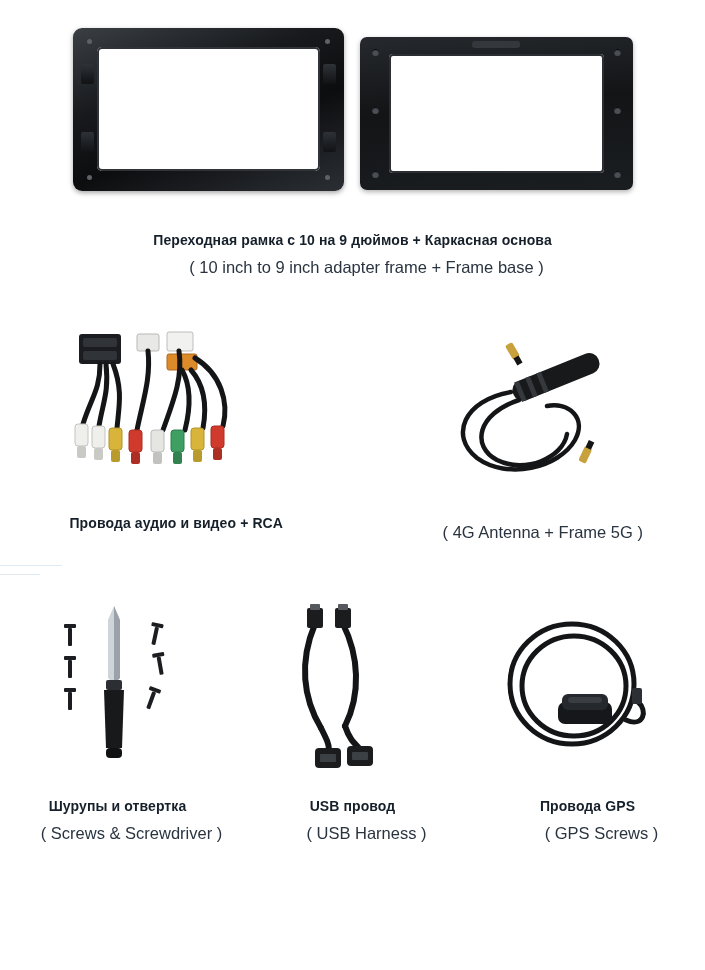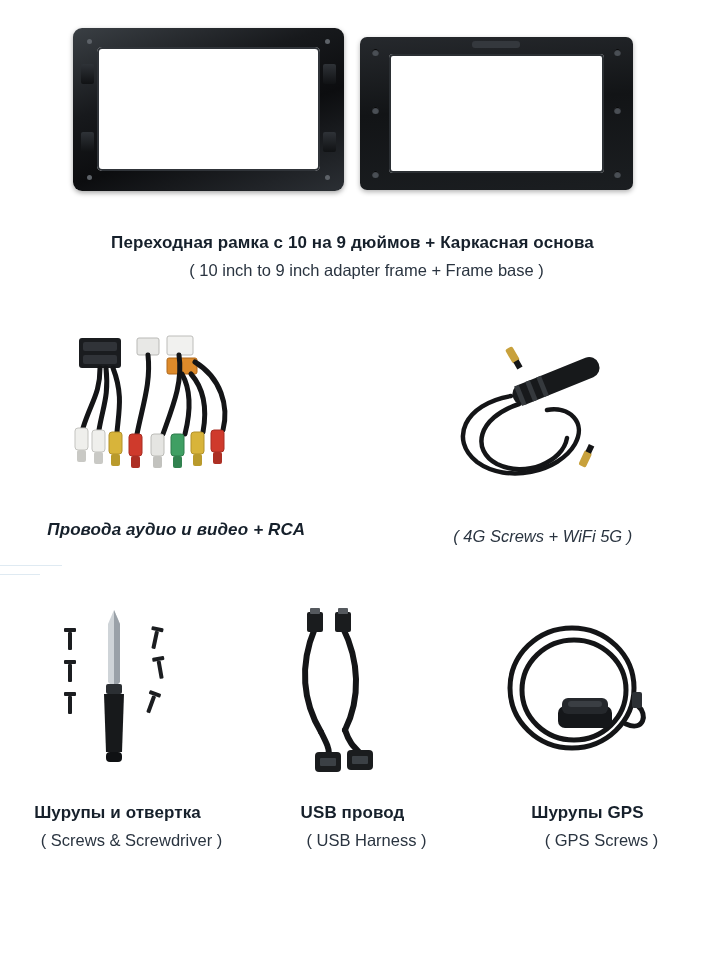--- a/index.html
+++ b/index.html
@@ -20,21 +20,21 @@
   .page {
     width: 705px;
     height: 970px;
     position: relative;
     display: flex;
     flex-direction: column;
   }
 
   
   .caption-ru {
-    font-size: 17px;
+    font-size: 14px;
     font-weight: bold;
     letter-spacing: .1px;
     text-align: center;
     color: #16202b;
     line-height: 1.25;
     white-space: nowrap;
   }
   .caption-en {
     font-size: 16.5px;
     font-weight: normal;
@@ -138,21 +138,20 @@
     background: #34383d;
     border-radius: 3px;
   }
 
   .row1 .caps { margin-top: 34px; }
 
   
   .row2 {
     margin-top: 48px;
     display: flex;
-    font-style: italic;
   }
   .cell { flex: 1; display: flex; flex-direction: column; align-items: center; }
   .art { height: 175px; display: flex; align-items: center; justify-content: center; }
   .cell .caps { margin-top: 14px; }
 
   
   .row3 {
     margin-top: 56px;
     display: flex;
   }
@@ -302,21 +301,21 @@
             <rect x="0" y="0" width="8" height="16" rx="2" fill="#c8a13c"></rect>
             <rect x="1" y="15" width="6" height="8" fill="#141517"></rect>
           </g>
           <g transform="translate(166,118) rotate(25)">
             <rect x="0" y="0" width="8" height="16" rx="2" fill="#c8a13c"></rect>
             <rect x="1" y="-7" width="6" height="8" fill="#141517"></rect>
           </g>
         </svg>
       </div>
       <div class="caps">
-        <div class="caption-en">( 4G Screws + WiFi 5G )</div>
+        <div class="caption-en">( 4G Antenna + Frame 5G )</div>
       </div>
     </div>
 
   </section>
 
   <section class="row3">
 
     <div class="cell">
       <div class="art">
         <svg width="160" height="180" viewBox="0 0 160 180" aria-hidden="true">
@@ -405,21 +404,21 @@
           <rect x="134" y="86" width="10" height="16" rx="2" fill="#2c3034"></rect>
 
           <g transform="translate(60,96)">
             <rect x="0" y="4" width="54" height="22" rx="7" fill="#15171a"></rect>
             <rect x="4" y="-4" width="46" height="16" rx="6" fill="#25282c"></rect>
             <rect x="10" y="-1" width="34" height="6" rx="3" fill="#3a3e43"></rect>
           </g>
         </svg>
       </div>
       <div class="caps">
-        <div class="caption-ru">Шурупы GPS</div>
+        <div class="caption-ru">Провода GPS</div>
         <div class="caption-en">( GPS Screws )</div>
       </div>
     </div>
 
   </section>
 
   <div class="spacer"></div>
 </div>
 
 </body></html>

